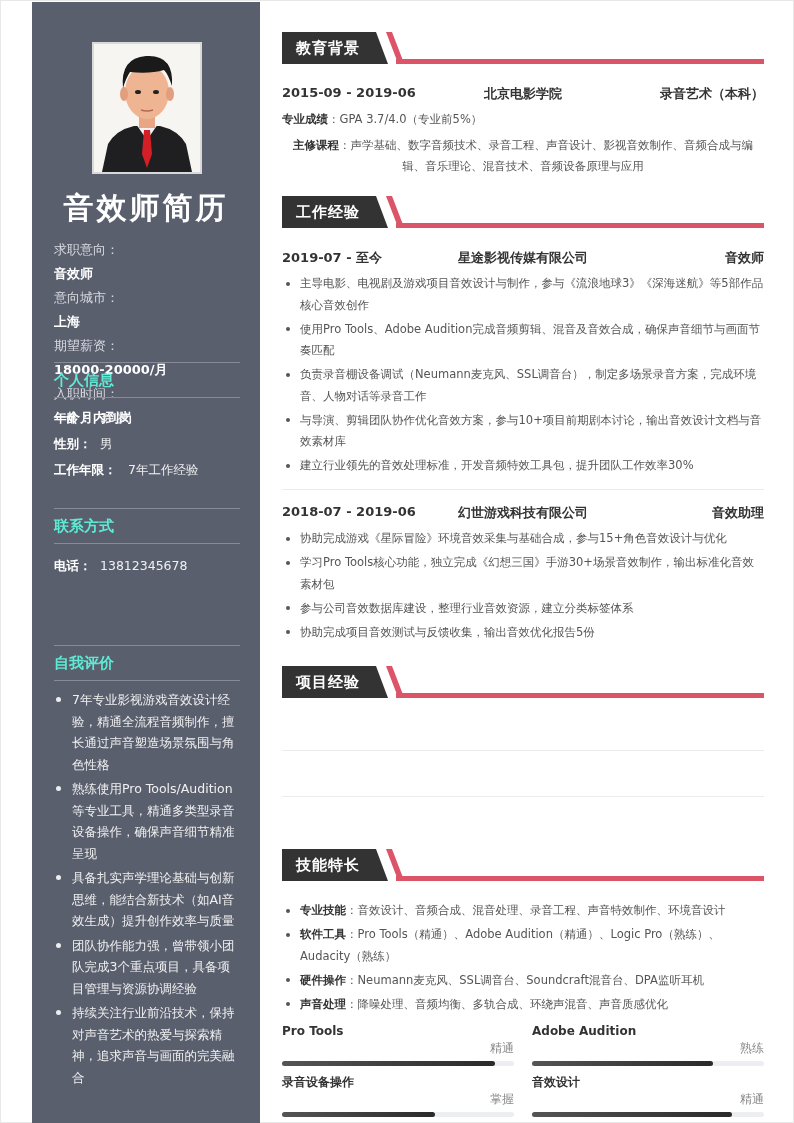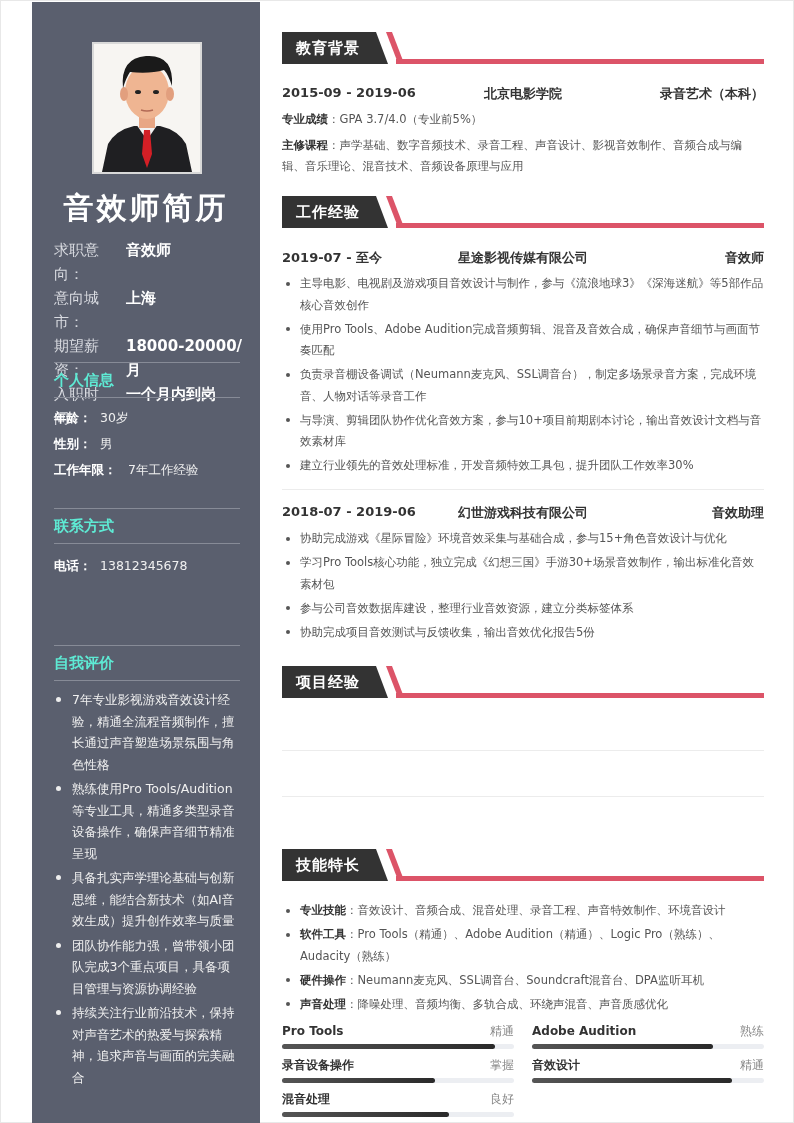--- a/index.html
+++ b/index.html
@@ -3,21 +3,21 @@
 <meta charset="utf-8">
 <style>
   * { box-sizing: border-box; margin: 0; padding: 0; }
   html, body { width: 794px; height: 1123px; overflow: hidden; background: #ffffff; }
   body { font-family: "DejaVu Sans", "Liberation Sans", sans-serif; color: #333; position: relative; }
   .page { position: absolute; left: 0; top: 0; width: 794px; height: 1123px; background: #fff; border: 1px solid #e8e8e8; }
   .sidebar { position: absolute; left: 31px; top: 1px; width: 228px; height: 1122px; background: #5a5f6e; color: #fff; padding: 0 22px; }
   .photo { position: absolute; left: 60px; top: 40px; width: 110px; height: 132px; background: #f6f4f1; border: 2px solid #d9d9d9; overflow: hidden; }
   .title { position: absolute; left: 0; top: 186px; width: 228px; text-align: center; font-size: 30px; font-weight: bold; letter-spacing: 3px; color: #fff; }
   .intent { position: absolute; left: 22px; top: 236px; width: 190px; }
-  .kv { display: flex; font-size: 15px; line-height: 24px; }
+  .kv { display: flex; font-size: 13px; line-height: 24px; flex-direction: column; }
   .kv .k { color: #d8dae0; width: 72px; flex-shrink: 0; }
   .kv .v { color: #fff; font-weight: bold; }
   .side-sec { position: absolute; left: 22px; width: 186px; }
   .side-sec .sh { border-top: 1px solid #878b97; border-bottom: 1px solid #878b97; padding: 8px 0 7px; font-size: 15px; font-weight: bold; color: #5eead4; }
   .side-sec .row { display: flex; font-size: 12.5px; line-height: 24px; margin-top: 2px; }
   .side-sec .row .k { color: #fff; font-weight: bold; flex-shrink: 0; }
   .side-sec .row .v { color: #f0f0f0; word-break: break-all; }
   .side-sec ul { list-style: none; margin-top: 8px; }
   .side-sec li { position: relative; padding-left: 18px; font-size: 12.5px; line-height: 21.5px; color: #f0f0f0; margin-bottom: 3px; }
   .side-sec li::before { content: ""; position: absolute; left: 2px; top: 8px; width: 5px; height: 5px; border-radius: 50%; background: #eee; }
@@ -32,21 +32,21 @@
   .txt { position: absolute; left: 0; width: 482px; font-size: 11.5px; line-height: 21px; color: #555; }
   .txt b { color: #333; }
   .bul { position: absolute; left: 0; width: 482px; list-style: none; }
   .bul li { position: relative; padding-left: 18px; font-size: 11.5px; line-height: 21.5px; color: #555; margin-bottom: 2.5px; }
   .bul li::before { content: ""; position: absolute; left: 4px; top: 8.5px; width: 4px; height: 4px; border-radius: 50%; background: #555; }
   .bul li b { color: #333; }
   .divider { position: absolute; left: 0; width: 482px; height: 1px; background: #ececec; }
   .skills { position: absolute; left: 0; top: 1022px; width: 482px; display: grid; grid-template-columns: 232px 232px; column-gap: 18px; row-gap: 8px; }
   .skill .sl { display: flex; justify-content: space-between; font-size: 12px; line-height: 16px; }
   .skill .sl .n { font-weight: bold; color: #333; }
-  .skill .sl .lv { color: #888; }
+  .skill .sl .lv { color: #888; margin-top: 17px; }
   .skill .track { margin-top: 5px; height: 5px; background: #eceef2; border-radius: 3px; position: relative; }
   .skill .fill { position: absolute; left: 0; top: 0; height: 5px; border-radius: 3px; background: linear-gradient(90deg, #555 0%, #2a2a2a 100%); }
 </style>
 </head>
 <body>
 
 <div class="page">
 
   <div class="sidebar">
     <div class="photo">
@@ -132,21 +132,21 @@
       <div class="tag">教育背景</div>
       <div class="slash"></div>
       <div class="line"></div>
     </div>
     <div class="entry-head" style="top:84px;">
       <span>2015-09 - 2019-06</span>
       <span class="c">北京电影学院</span>
       <span>录音艺术（本科）</span>
     </div>
     <div class="txt" style="top:108px;"><b>专业成绩</b><span>：GPA 3.7/4.0（专业前5%）</span></div>
-    <div class="txt" style="top:134px;"><b>主修课程</b><span>：声学基础、数字音频技术、录音工程、声音设计、影视音效制作、音频合成与编辑、音乐理论、混音技术、音频设备原理与应用</span></div>
+    <div class="txt" style="top:134px;text-align:center;"><b>主修课程</b><span>：声学基础、数字音频技术、录音工程、声音设计、影视音效制作、音频合成与编辑、音乐理论、混音技术、音频设备原理与应用</span></div>
 
     <div class="sec-head" style="top:195px;">
       <div class="tag">工作经验</div>
       <div class="slash"></div>
       <div class="line"></div>
     </div>
     <div class="entry-head" style="top:248px;">
       <span>2019-07 - 至今</span>
       <span class="c">星途影视传媒有限公司</span>
       <span>音效师</span>

